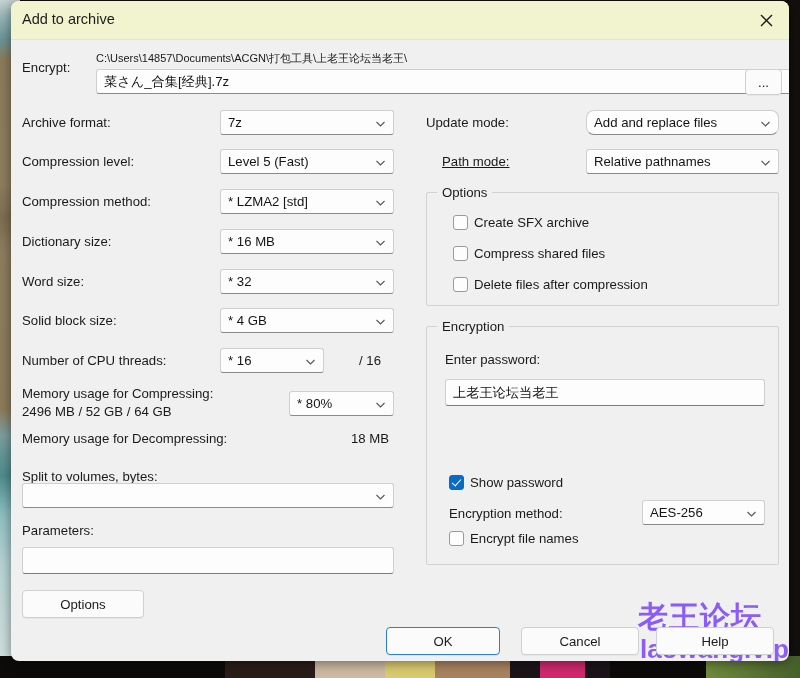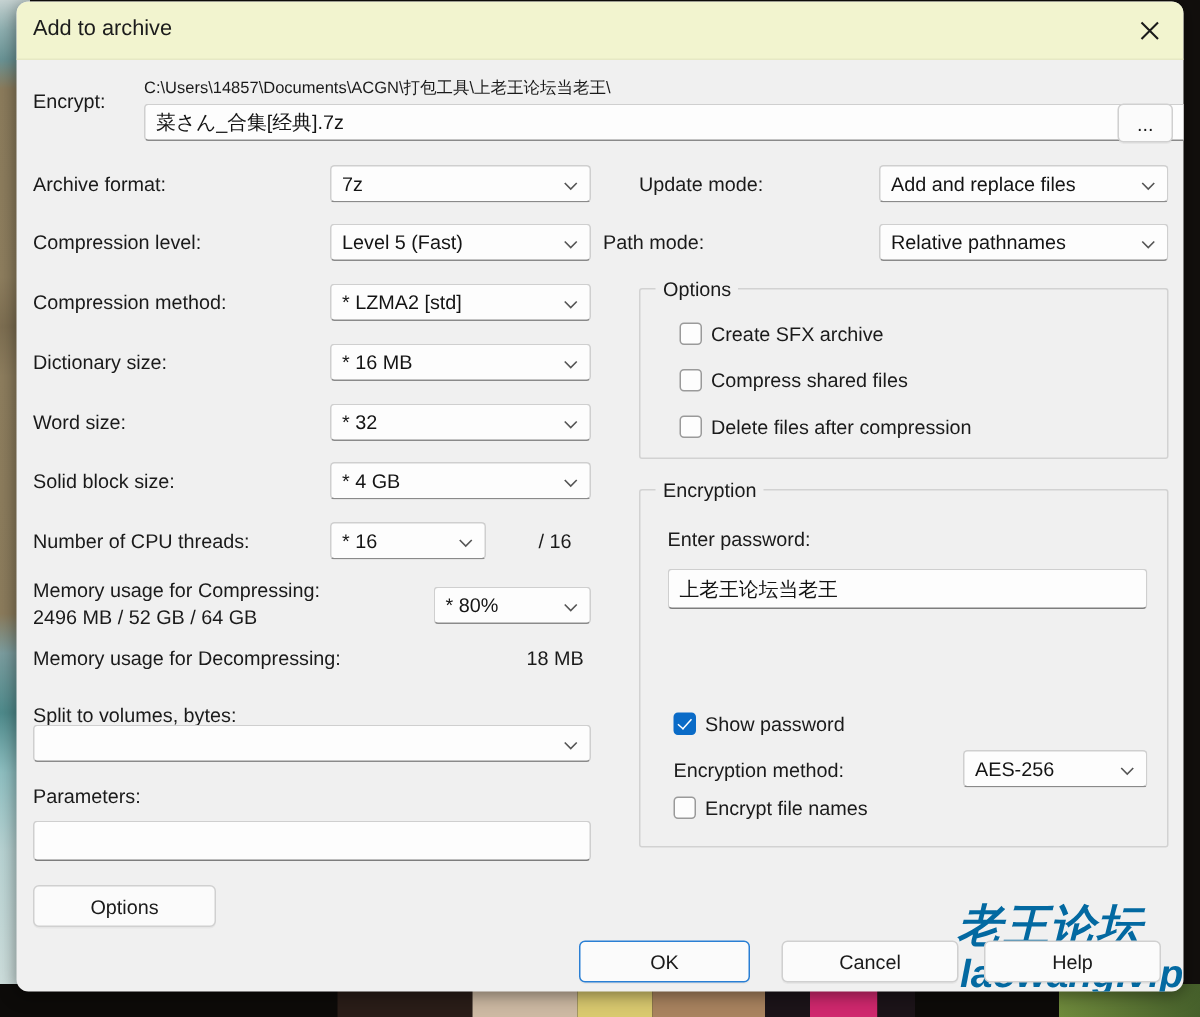--- a/index.html
+++ b/index.html
@@ -201,25 +201,24 @@
     left: 4px; top: 1px;
     width: 4px; height: 8px;
     border: solid #fff;
     border-width: 0 1.8px 1.8px 0;
     transform: rotate(42deg);
   }
 
   
   .watermark {
     position: absolute;
-    color: #0369a1;
+    color: #8b5cf6;
     font-weight: bold;
     pointer-events: none;
     white-space: nowrap;
-    font-style: italic;
   }
   #wm-cn {
     left: 627px; top: 596px;
     font-size: 30px;
     letter-spacing: 1px;
   }
   #wm-en {
     left: 629px; top: 633px;
     font-size: 26px;
     letter-spacing: 0px;
@@ -364,30 +363,30 @@
     </div>
 
     <div class="label" style="left:11px; top:522px;">Parameters:</div>
     <div class="textbox" style="left:11px; top:540px; width:372px; height:27px;">
       <span></span>
     </div>
 
     <div class="btn" style="left:11px; top:589px; width:122px; height:28px;">Options</div>
 
     <div class="label" style="left:415px; top:114px;">Update mode:</div>
-    <div class="combo" style="left:575px; top:109px; width:193px;">
+    <div class="combo" style="left:575px; top:109px; width:193px;border-radius:8px;">
       <span>Add and replace files</span>
       <span class="chev">
         <svg width="11" height="11" viewBox="0 0 11 11">
             <path d="M1.5 3.5 L5.5 7.5 L9.5 3.5" stroke="#555" stroke-width="1.1" fill="none"></path>
           </svg>
       </span>
     </div>
 
-    <div class="label" style="left:391px; top:153px;">Path mode:</div>
+    <div class="label" style="left:431px; top:153px;text-decoration:underline;">Path mode:</div>
     <div class="combo" style="left:575px; top:148px; width:193px;">
       <span>Relative pathnames</span>
       <span class="chev">
         <svg width="11" height="11" viewBox="0 0 11 11">
             <path d="M1.5 3.5 L5.5 7.5 L9.5 3.5" stroke="#555" stroke-width="1.1" fill="none"></path>
           </svg>
       </span>
     </div>
 
     <div class="groupbox" style="left:415px; top:191px; width:353px; height:114px;">

